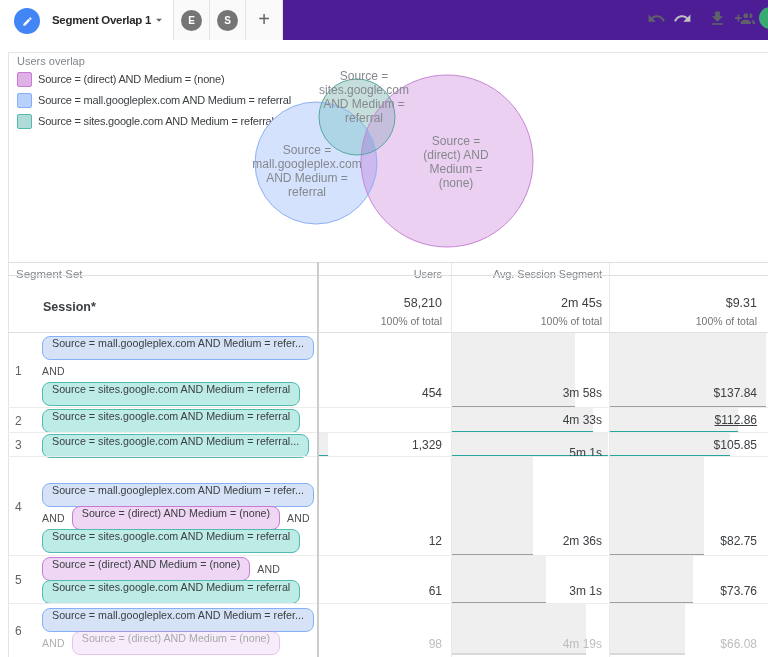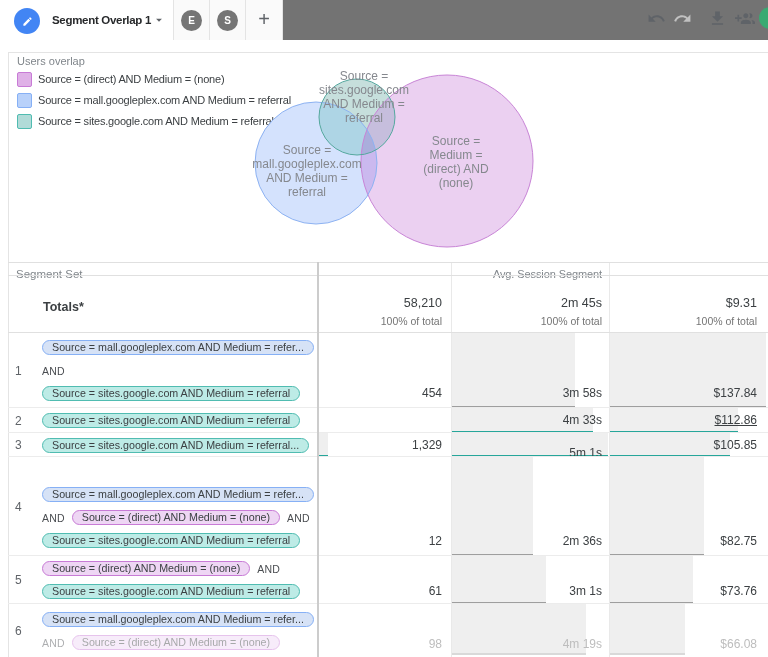--- a/index.html
+++ b/index.html
@@ -1,20 +1,20 @@
 <!DOCTYPE html>
 <html><head>
 <meta charset="utf-8">
 <style>
 * { box-sizing: border-box; margin: 0; padding: 0; }
 html,body { width:768px; height:657px; }
 body { position:relative; overflow:hidden; background:#fff; font-family:"Liberation Sans",sans-serif; color:#3c4043; }
 
 
-.toolbar { position:absolute; left:0; top:0; width:768px; height:40px; background:#737373; }
+.toolbar { position:absolute; left:0; top:0; width:768px; height:40px; background:#4c1d95; }
 .tab-active { position:absolute; left:0; top:0; width:173px; height:40px; background:#fff; }
 .pencil { position:absolute; left:14px; top:8px; width:26px; height:26px; border-radius:50%; background:#4285f4; display:flex; align-items:center; justify-content:center; }
 .tab-title { position:absolute; left:52px; top:0; line-height:40px; font-size:11.5px; font-weight:bold; color:#27292b; letter-spacing:-0.3px; }
 .caret { position:absolute; left:152px; top:13px; }
 .tab-cell { position:absolute; top:0; height:40px; width:36px; background:#fafafa; border-left:1px solid #e4e4e4; display:flex; align-items:center; justify-content:center; }
 .tab-plus { position:absolute; top:0; height:40px; width:38px; background:#fafafa; border-left:1px solid #e4e4e4; border-right:1px solid #e4e4e4; color:#5f6368; font-size:20px; font-weight:400; text-align:center; line-height:38px; }
 .avatar { width:21px; height:21px; border-radius:50%; background:#757575; color:#fff; font-size:10px; font-weight:bold; text-align:center; line-height:21px; }
 .tb-icon { position:absolute; top:9px; width:20px; height:20px; }
 .green-dot { position:absolute; left:759px; top:7px; width:22px; height:22px; border-radius:50%; background:#39aa72; }
 
@@ -53,21 +53,21 @@
 .tot-main { position:absolute; right:0; top:8px; font-size:12.5px; color:#3c4043; white-space:nowrap; }
 .tot-sub { position:absolute; right:0; top:27px; font-size:10.5px; color:#757575; white-space:nowrap; }
 .cell-dur .tot-main, .cell-dur .tot-sub { right:6px; }
 .cell-rev .tot-main, .cell-rev .tot-sub { right:9px; }
 
 #rows { position:absolute; left:0; right:0; top:333px; }
 .t-row { position:relative; width:100%; }
 .row-num { position:absolute; left:15px; top:0; height:100%; display:flex; align-items:center; font-size:12px; color:#5f6368; }
 .seg-lines { position:absolute; left:42px; }
 .seg-line { height:23px; display:flex; align-items:center; gap:7px; }
-.pill { display:inline-block; height:15px; line-height:12.5px; border-radius:8px; border:1.5px solid; padding:0 9px; font-size:10.7px; color:#3c4043; white-space:nowrap; }
+.pill { display:inline-block; height:24px; line-height:12.5px; border-radius:8px; border:1.5px solid; padding:0 9px; font-size:10.7px; color:#3c4043; white-space:nowrap; }
 .and { font-size:10.5px; color:#4a4d51; letter-spacing:0.2px; }
 .bar { position:absolute; left:0; top:0; bottom:0; background:#efefef; }
 .val { position:absolute; right:0; font-size:12px; color:#3c4043; white-space:nowrap; }
 .cell-dur .val { right:6px; }
 .cell-rev .val { right:9px; }
 .faded { opacity:0.45; }
 </style>
 </head>
 <body>
 
@@ -177,41 +177,44 @@
       <div>referral</div>
     </div>
     <div class="venn-label" style="left: 227px; top: 143px;">
       <div>Source =</div>
       <div>mall.googleplex.com</div>
       <div>AND Medium =</div>
       <div>referral</div>
     </div>
     <div class="venn-label" style="left: 376px; top: 134px;">
       <div>Source =</div>
+      <div>(direct) AND</div>
       <div>Medium =</div>
-      <div>(direct) AND</div>
       <div>(none)</div>
     </div>
   </div>
 
 <div class="vline" style="left:451px"></div>
 <div class="vline" style="left:609px"></div>
 <div class="vline-main"></div>
 
 <div class="thead">
   <span class="topline"></span>
   <span class="th-seg">Segment Set</span>
+  <span class="cell cell-users">
+      <span class="th-label">Users</span>
+    </span>
   <span class="cell cell-dur">
       <span class="th-label">Avg. Session Segment</span>
     </span>
   <span class="sep"></span>
 </div>
 
 <div class="totals">
-  <span class="tot-label">Totals*</span>
+  <span class="tot-label">Session*</span>
   <span class="cell cell-users">
     <span class="tot-main">58,210</span>
     <span class="tot-sub">100% of total</span>
   </span>
   <span class="cell cell-dur">
     <span class="tot-main">2m 45s</span>
     <span class="tot-sub">100% of total</span>
   </span>
   <span class="cell cell-rev">
     <span class="tot-main">$9.31</span>

